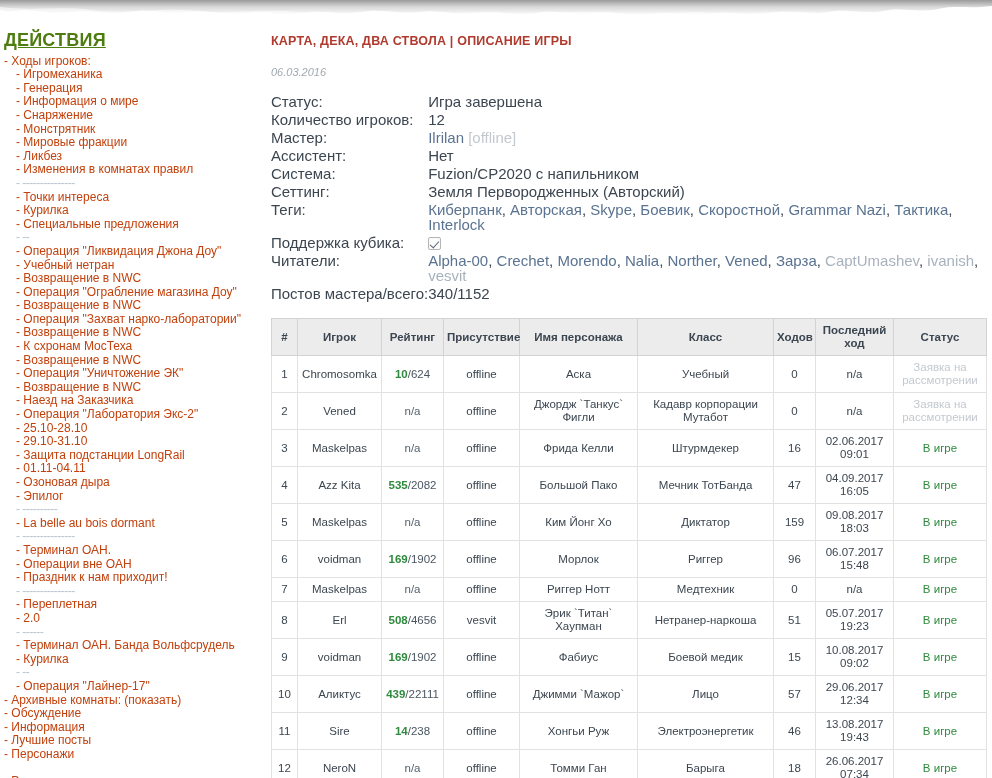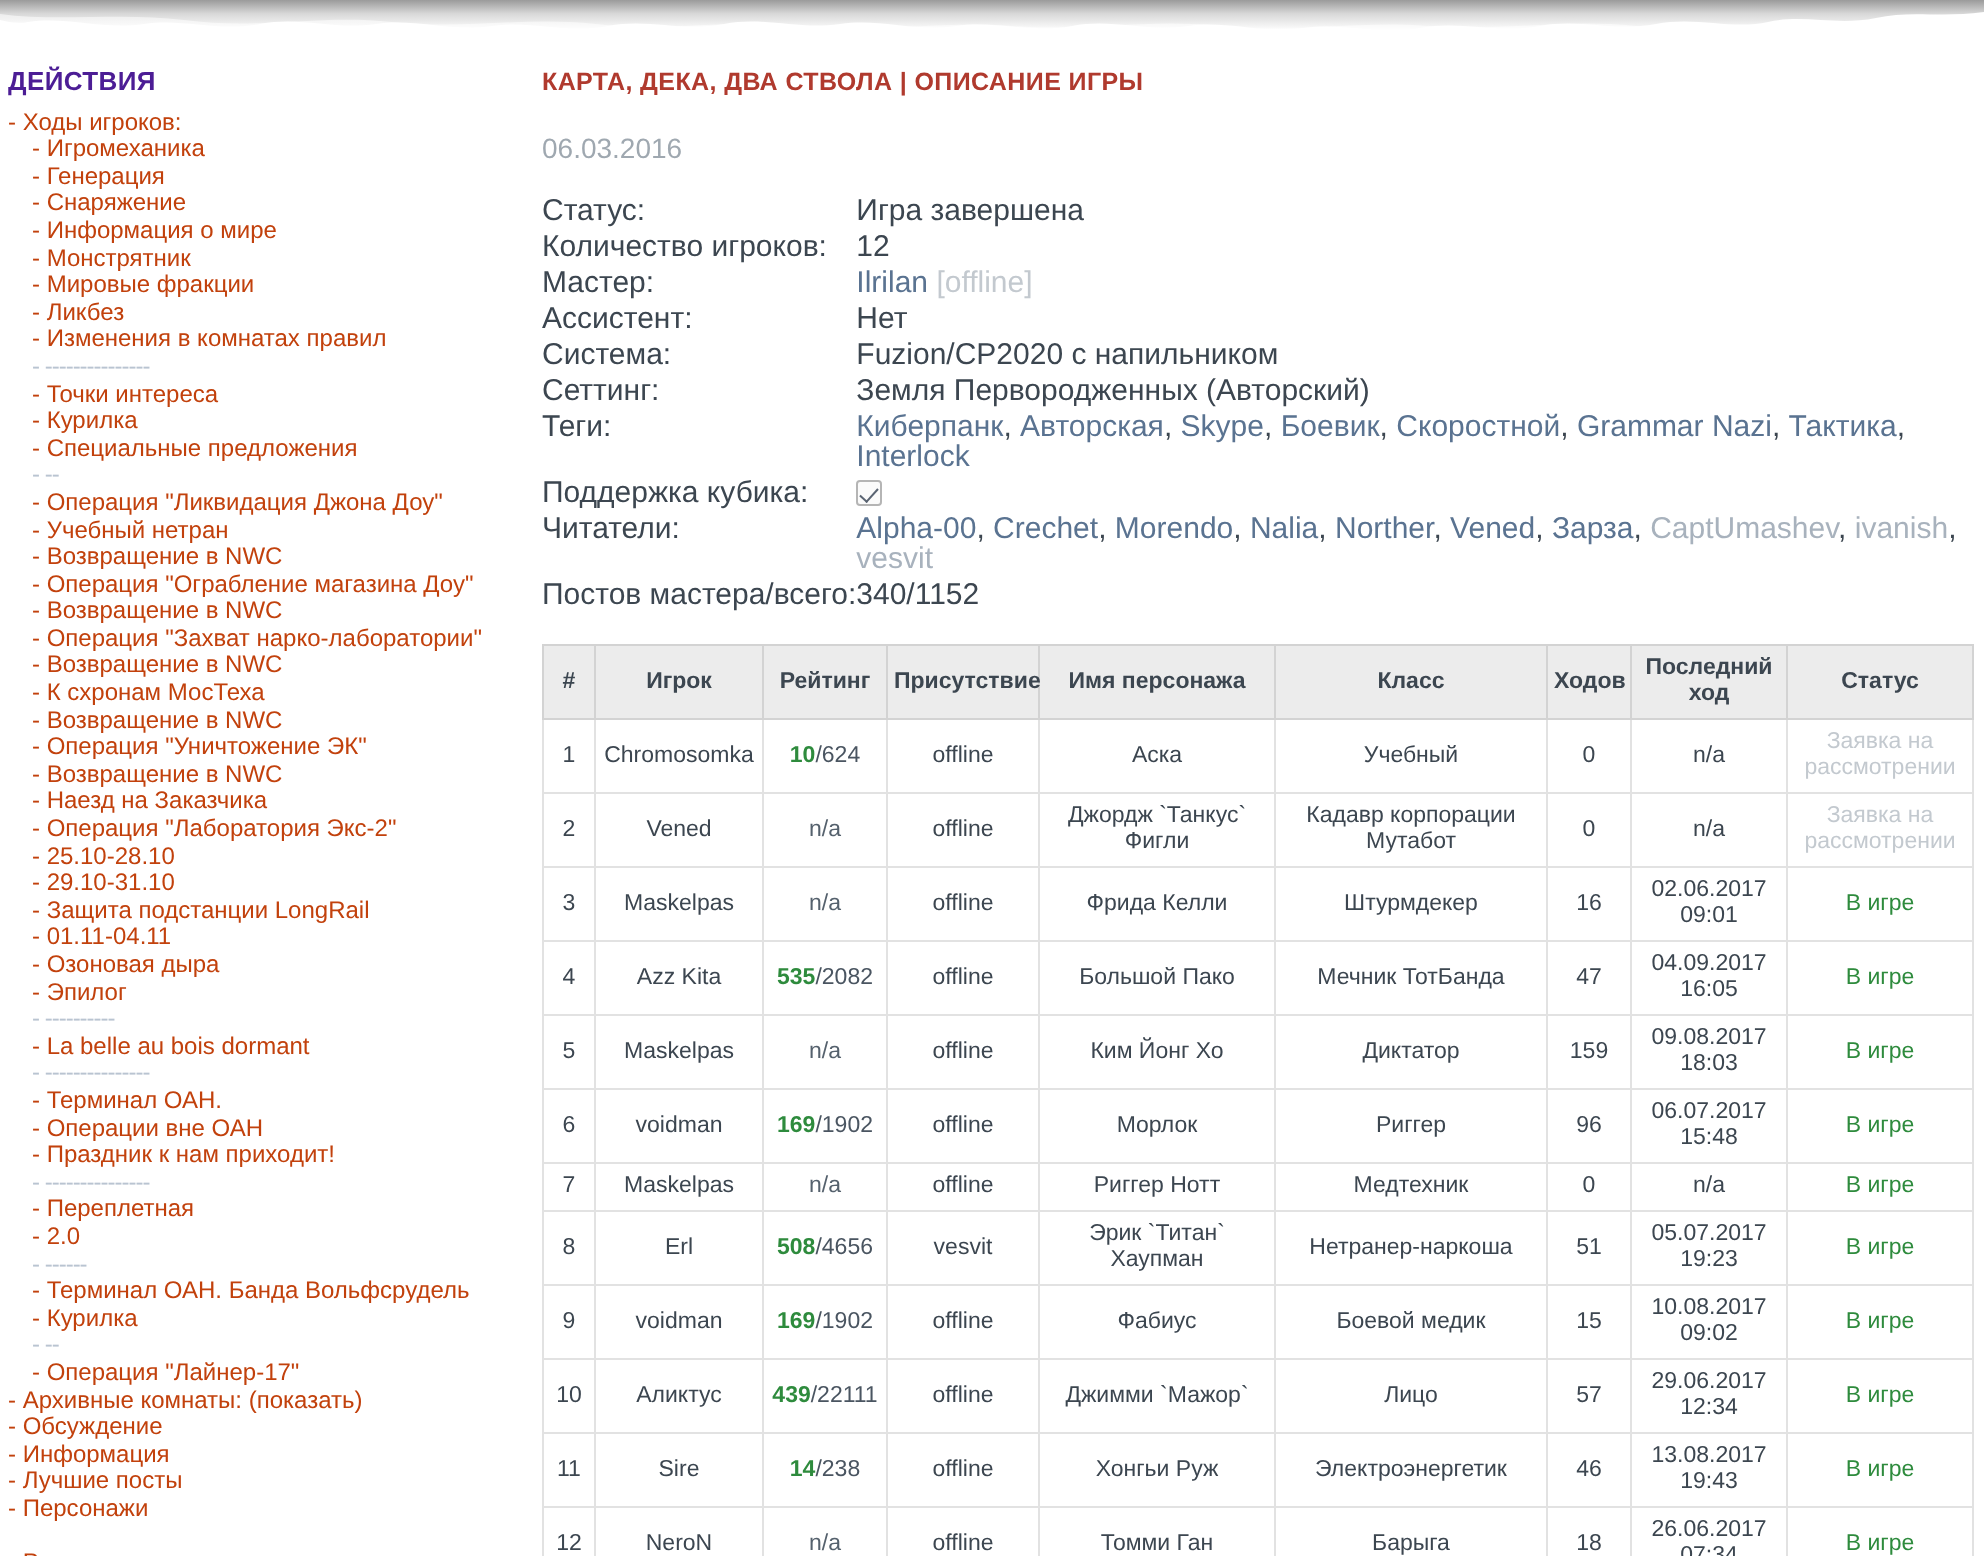--- a/index.html
+++ b/index.html
@@ -31,24 +31,25 @@
     position: absolute;
     left: 0; top: 34px;
     width: 262px;
     padding-left: 4px;
     font-size: 12px;
     line-height: 13.6px;
     color: #5a7391;
   }
   .sidebar h2 {
     margin: 0 0 7px 0;
-    font-size: 13px;
+    font-size: 18px;
     font-weight: bold;
-    color: #4c1d95;
+    color: #4d7c0f;
     letter-spacing: 0.2px;
+    text-decoration: underline;
   }
   .nav-item {
     white-space: nowrap;
     color: #c2410c;
     cursor: pointer;
     padding: 0;
     height: 13.6px;
   }
   .nav-item.lvl1 { padding-left: 0px; }
   .nav-item.lvl2 { padding-left: 12px; }
@@ -62,23 +63,24 @@
   }
   .game-title {
     font-size: 12.5px;
     font-weight: bold;
     color: #b03a2e;
     letter-spacing: 0.2px;
     margin: 0 0 18px 0;
     cursor: pointer;
   }
   .game-date {
-    font-size: 14px;
+    font-size: 11px;
     color: #9fa8b0;
     margin: 0 0 16px 0;
+    font-style: italic;
   }
 
   
   table.info {
     border-collapse: collapse;
     font-size: 15px;
     color: #3c4650;
     margin-bottom: 14px;
   }
   table.info td {
@@ -181,22 +183,22 @@
       <path fill="#ffffff" opacity="0.55" d="M0,7 C30,11 60,6 92,10 C130,15 160,7 196,11 C232,15 262,8 298,12 C336,16 368,9 404,13 C440,17 470,10 506,13 C542,16 574,9 610,13 C646,17 678,10 714,13 C750,16 782,9 818,13 C854,17 886,10 922,13 C950,15 970,12 992,11 L992,24 L0,24 Z"></path>
     </svg>
   </div>
 
   <div class="sidebar">
     <h2>ДЕЙСТВИЯ</h2>
     <div id="sidebar-list">
         <div class="nav-item lvl1">- Ходы игроков:</div>
         <div class="nav-item lvl2">- Игромеханика</div>
         <div class="nav-item lvl2">- Генерация</div>
+        <div class="nav-item lvl2">- Информация о мире</div>
         <div class="nav-item lvl2">- Снаряжение</div>
-        <div class="nav-item lvl2">- Информация о мире</div>
         <div class="nav-item lvl2">- Монстрятник</div>
         <div class="nav-item lvl2">- Мировые фракции</div>
         <div class="nav-item lvl2">- Ликбез</div>
         <div class="nav-item lvl2">- Изменения в комнатах правил</div>
         <div class="nav-item lvl2 sep">- ---------------</div>
         <div class="nav-item lvl2">- Точки интереса</div>
         <div class="nav-item lvl2">- Курилка</div>
         <div class="nav-item lvl2">- Специальные предложения</div>
         <div class="nav-item lvl2 sep">- --</div>
         <div class="nav-item lvl2">- Операция "Ликвидация Джона Доу"</div>

